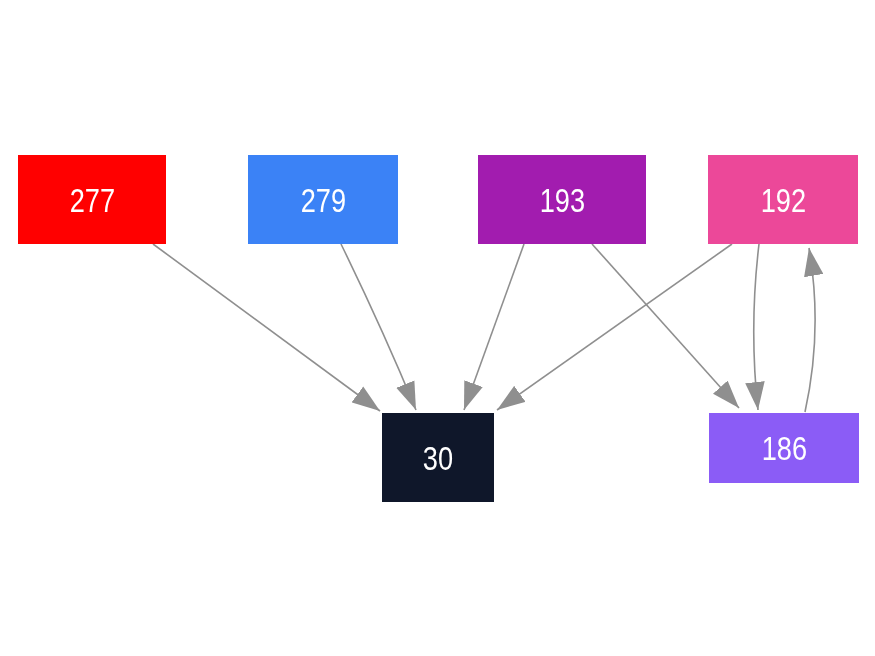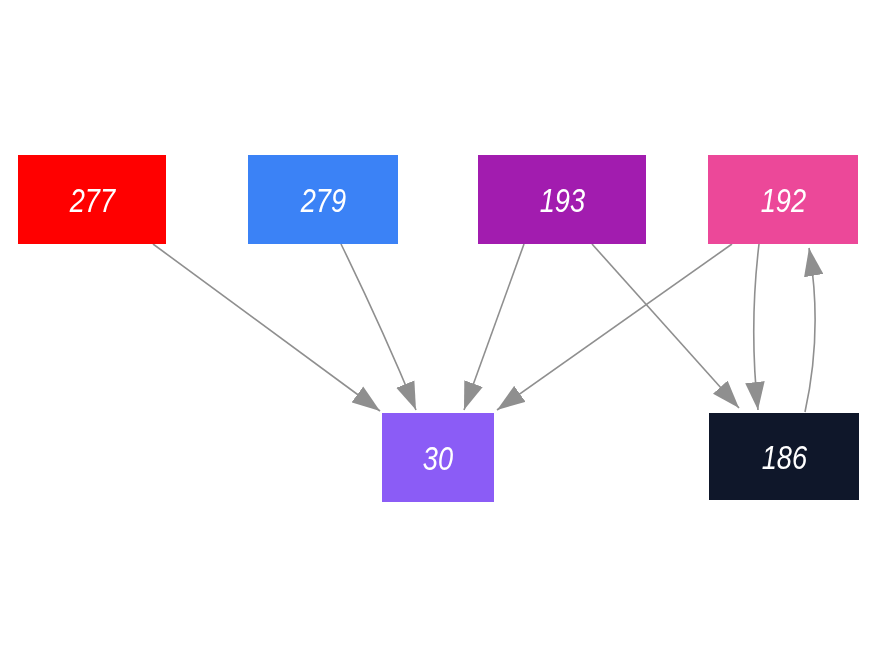--- a/index.html
+++ b/index.html
@@ -7,21 +7,20 @@
     padding: 0;
     background: #ffffff;
     font-family: "Liberation Sans", sans-serif;
   }
   .stage {
     position: relative;
     width: 875px;
     height: 656px;
     background: #ffffff;
     overflow: hidden;
-    font-style: italic;
   }
   .edges-layer {
     position: absolute;
     left: 0;
     top: 0;
     width: 875px;
     height: 656px;
   }
   .edge {
     fill: none;
@@ -75,21 +74,21 @@
   </div>
 
   <div class="node" style="left: 478px; top: 155px; width: 168px; height: 89px; background: #a21caf;">
     <span class="node-label">193</span>
   </div>
 
   <div class="node" style="left: 708px; top: 155px; width: 150px; height: 89px; background: #ec4899;">
     <span class="node-label">192</span>
   </div>
 
-  <div class="node" style="left: 382px; top: 413px; width: 112px; height: 89px; background: #8b5cf6;">
+  <div class="node" style="left: 382px; top: 413px; width: 112px; height: 89px; background: #0f172a;">
     <span class="node-label">30</span>
   </div>
 
-  <div class="node" style="left: 709px; top: 413px; width: 150px; height: 87px; background: #0f172a;">
+  <div class="node" style="left: 709px; top: 413px; width: 150px; height: 70px; background: #8b5cf6;">
     <span class="node-label">186</span>
   </div>
 
 </div>
 
 </body></html>

